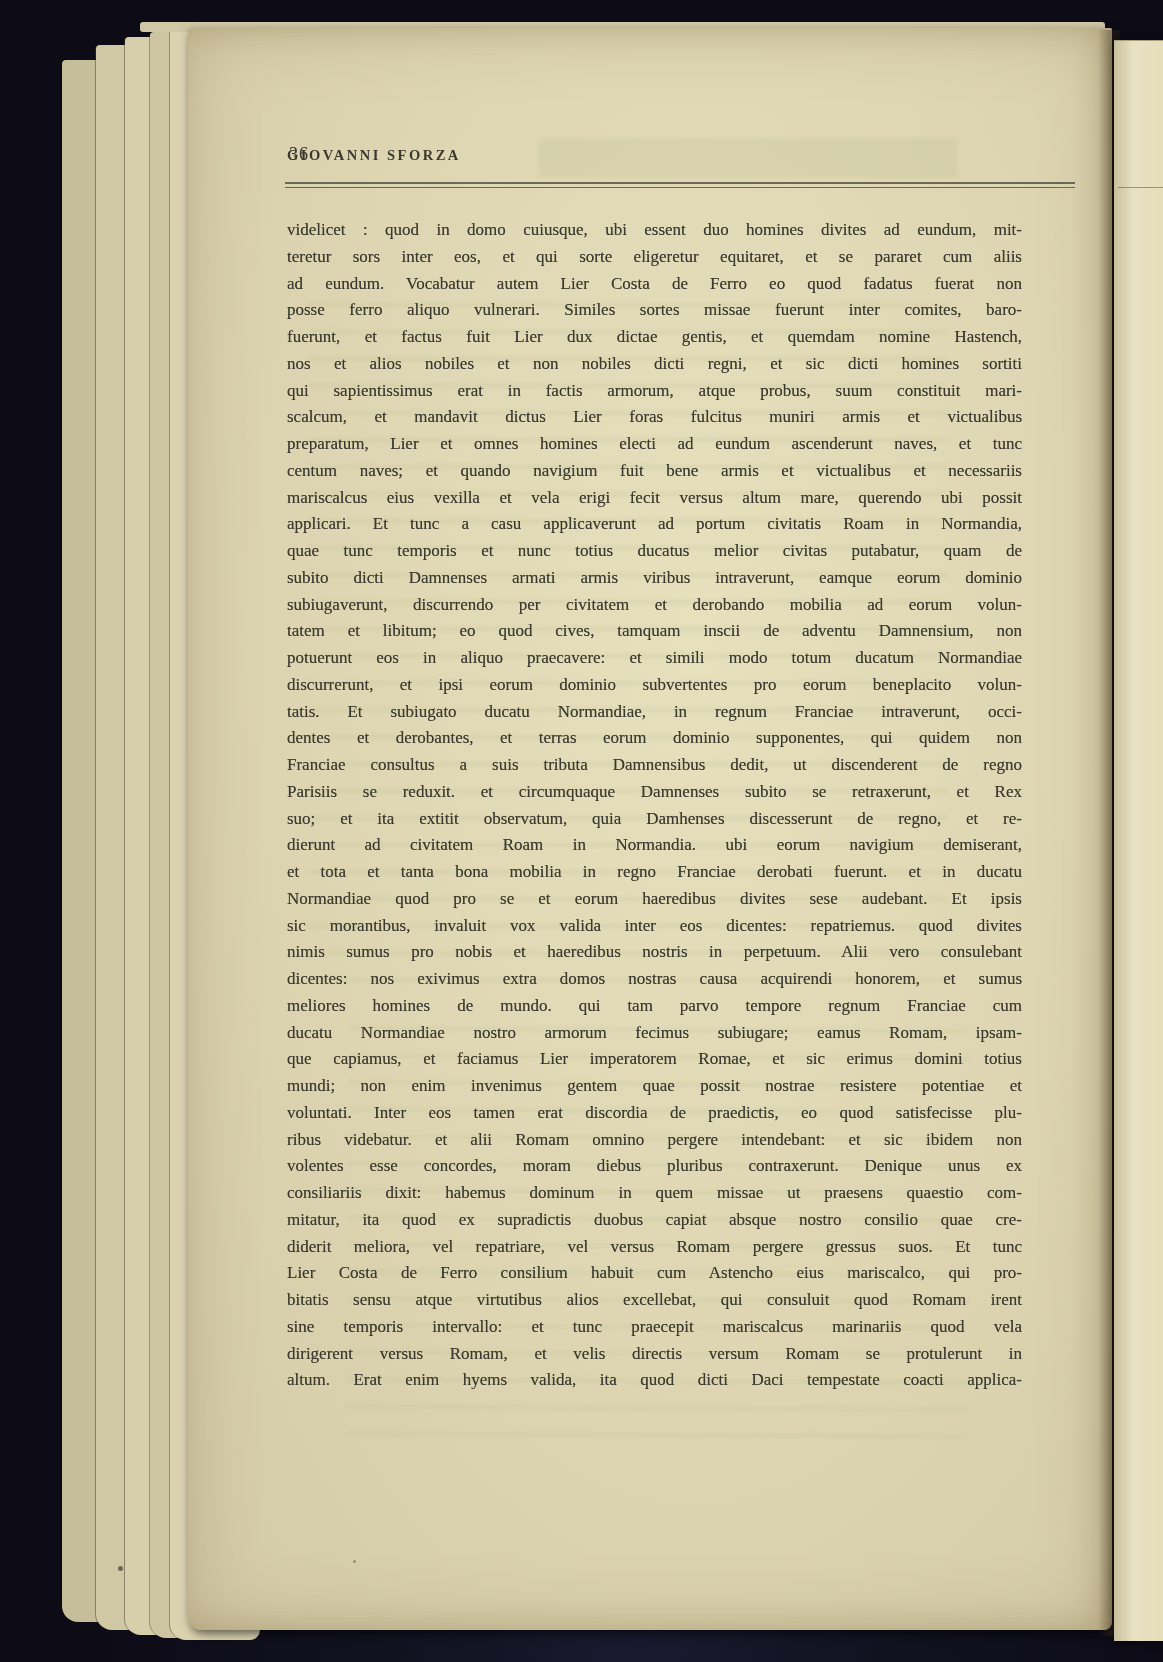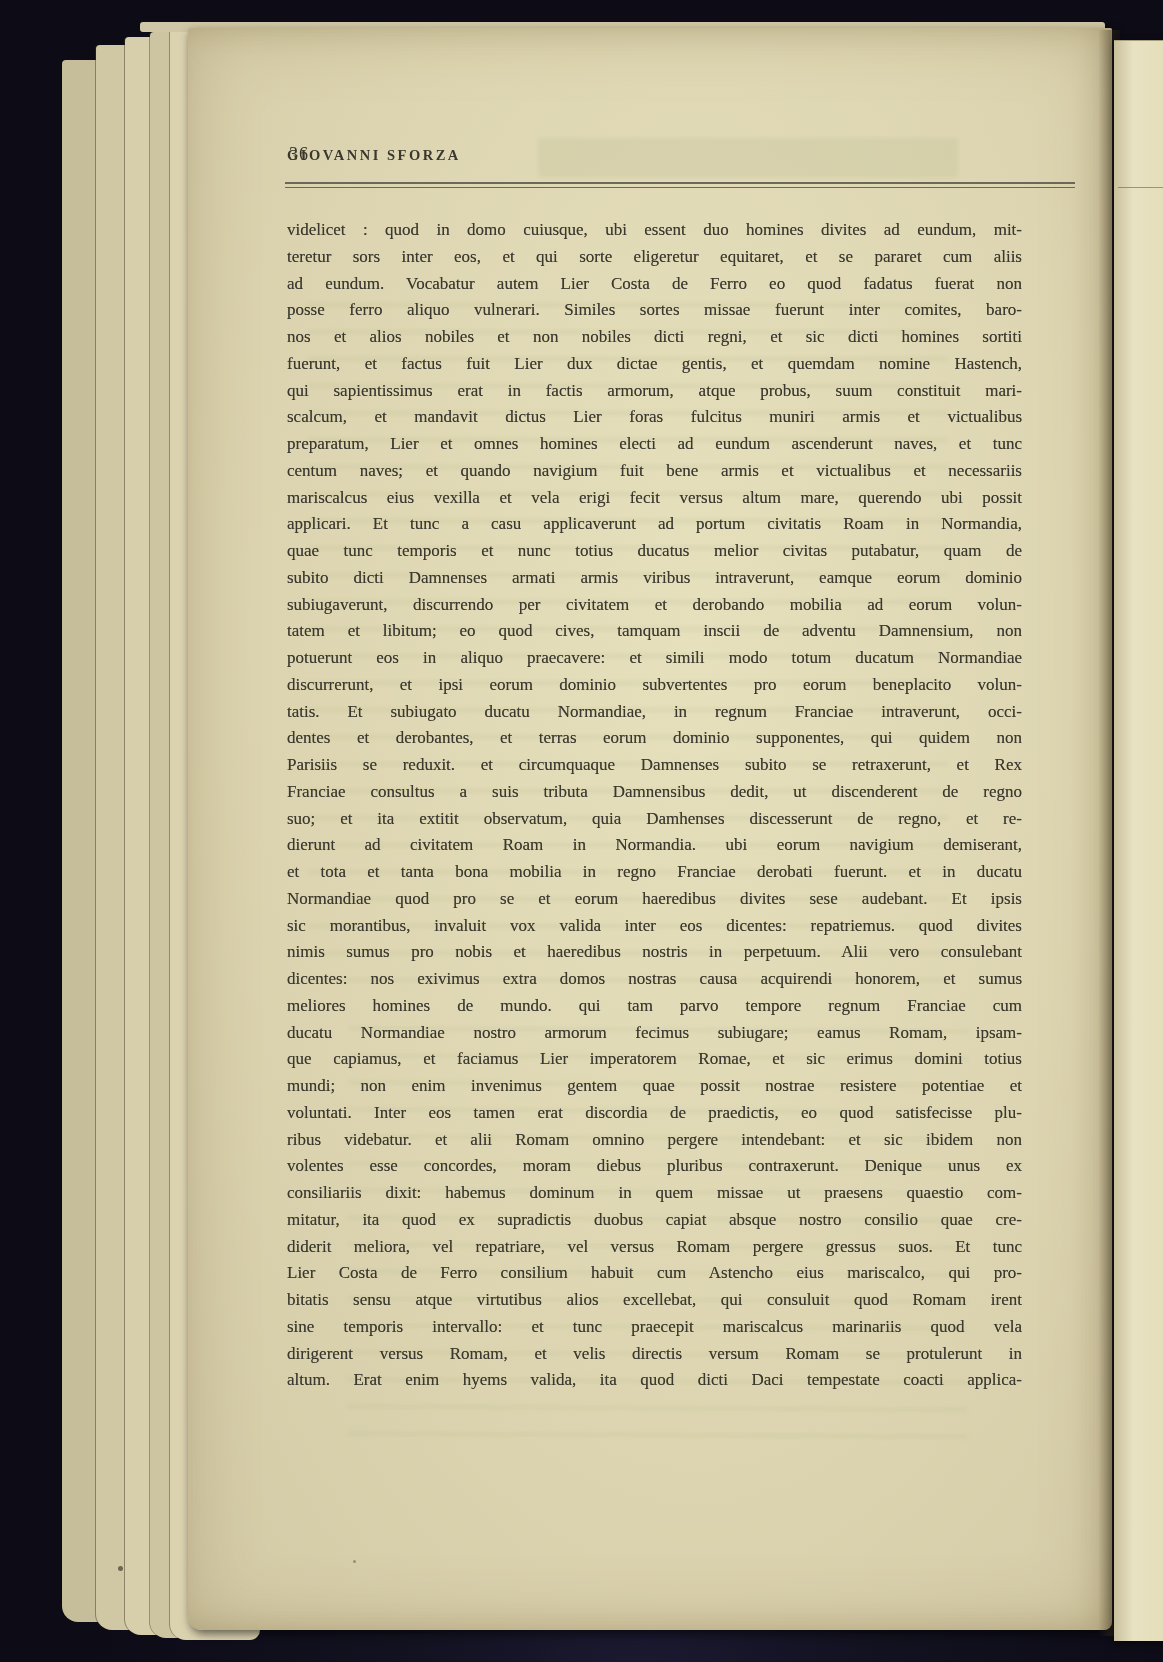--- a/index.html
+++ b/index.html
@@ -68,38 +68,38 @@
     </div>
 
     <div class="rule"></div>
 
     <div class="text-block">
 
     <div class="line">videlicet : quod in domo cuiusque, ubi essent duo homines divites ad eundum, mit-</div>
         <div class="line">teretur sors inter eos, et qui sorte eligeretur equitaret, et se pararet cum aliis</div>
         <div class="line">ad eundum. Vocabatur autem Lier Costa de Ferro eo quod fadatus fuerat non</div>
         <div class="line">posse ferro aliquo vulnerari. Similes sortes missae fuerunt inter comites, baro-</div>
+        <div class="line">fuerunt, et factus fuit Lier dux dictae gentis, et quemdam nomine Hastench,</div>
         <div class="line">nos et alios nobiles et non nobiles dicti regni, et sic dicti homines sortiti</div>
-        <div class="line">fuerunt, et factus fuit Lier dux dictae gentis, et quemdam nomine Hastench,</div>
         <div class="line">qui sapientissimus erat in factis armorum, atque probus, suum constituit mari-</div>
         <div class="line">scalcum, et mandavit dictus Lier foras fulcitus muniri armis et victualibus</div>
         <div class="line">preparatum, Lier et omnes homines electi ad eundum ascenderunt naves, et tunc</div>
         <div class="line">centum naves; et quando navigium fuit bene armis et victualibus et necessariis</div>
         <div class="line">mariscalcus eius vexilla et vela erigi fecit versus altum mare, querendo ubi possit</div>
         <div class="line">applicari. Et tunc a casu applicaverunt ad portum civitatis Roam in Normandia,</div>
         <div class="line">quae tunc temporis et nunc totius ducatus melior civitas putabatur, quam de</div>
         <div class="line">subito dicti Damnenses armati armis viribus intraverunt, eamque eorum dominio</div>
         <div class="line">subiugaverunt, discurrendo per civitatem et derobando mobilia ad eorum volun-</div>
         <div class="line">tatem et libitum; eo quod cives, tamquam inscii de adventu Damnensium, non</div>
         <div class="line">potuerunt eos in aliquo praecavere: et simili modo totum ducatum Normandiae</div>
         <div class="line">discurrerunt, et ipsi eorum dominio subvertentes pro eorum beneplacito volun-</div>
         <div class="line">tatis. Et subiugato ducatu Normandiae, in regnum Franciae intraverunt, occi-</div>
         <div class="line">dentes et derobantes, et terras eorum dominio supponentes, qui quidem non</div>
+        <div class="line">Franciae consultus a suis tributa Damnensibus dedit, ut discenderent de regno</div>
         <div class="line">Parisiis se reduxit. et circumquaque Damnenses subito se retraxerunt, et Rex</div>
-        <div class="line">Franciae consultus a suis tributa Damnensibus dedit, ut discenderent de regno</div>
         <div class="line">suo; et ita extitit observatum, quia Damhenses discesserunt de regno, et re-</div>
         <div class="line">dierunt ad civitatem Roam in Normandia. ubi eorum navigium demiserant,</div>
         <div class="line">et tota et tanta bona mobilia in regno Franciae derobati fuerunt. et in ducatu</div>
         <div class="line">Normandiae quod pro se et eorum haeredibus divites sese audebant. Et ipsis</div>
         <div class="line">sic morantibus, invaluit vox valida inter eos dicentes: repatriemus. quod divites</div>
         <div class="line">nimis sumus pro nobis et haeredibus nostris in perpetuum. Alii vero consulebant</div>
         <div class="line">dicentes: nos exivimus extra domos nostras causa acquirendi honorem, et sumus</div>
         <div class="line">meliores homines de mundo. qui tam parvo tempore regnum Franciae cum</div>
         <div class="line">ducatu Normandiae nostro armorum fecimus subiugare; eamus Romam, ipsam-</div>
         <div class="line">que capiamus, et faciamus Lier imperatorem Romae, et sic erimus domini totius</div>

